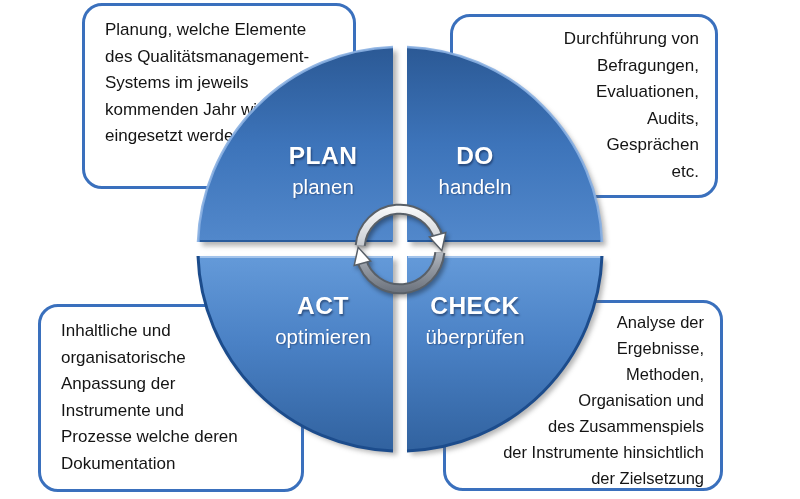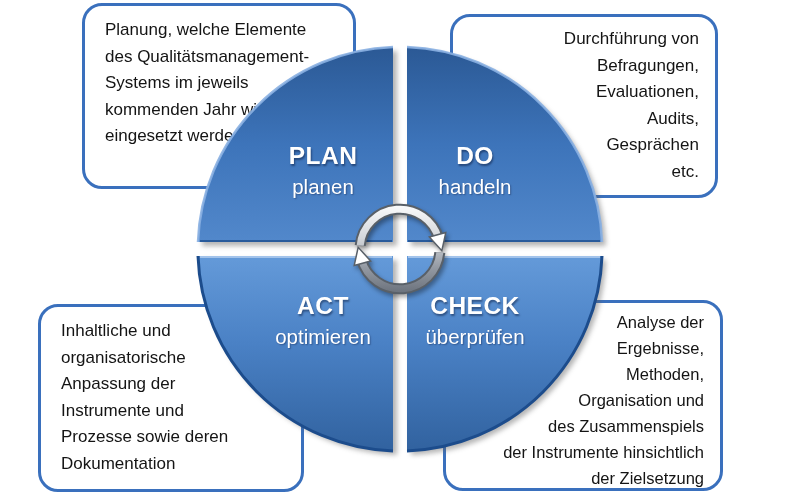--- a/index.html
+++ b/index.html
@@ -44,21 +44,21 @@
 Audits,
 Gesprächen
 etc.</div>
   </div>
 
   <div class="note note-bl">
     <div class="note-text">Inhaltliche und
 organisatorische
 Anpassung der
 Instrumente und
-Prozesse sowie deren
+Prozesse welche deren
 Dokumentation</div>
   </div>
 
   <div class="note note-br">
     <div class="note-text">Analyse der
 Ergebnisse,
 Methoden,
 Organisation und
 des Zusammenspiels
 der Instrumente hinsichtlich

